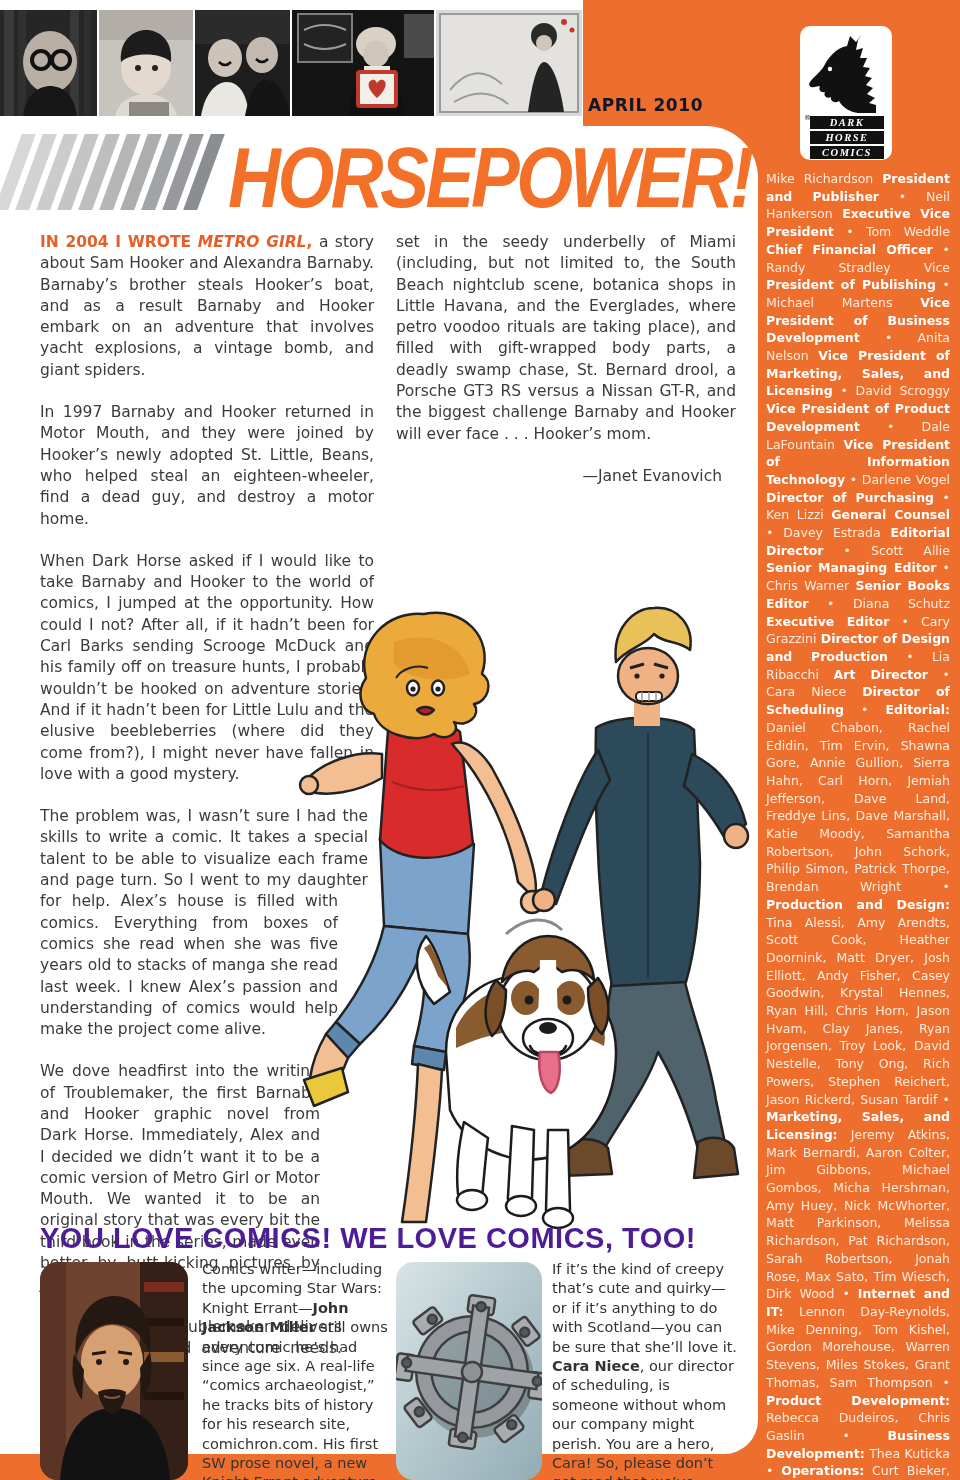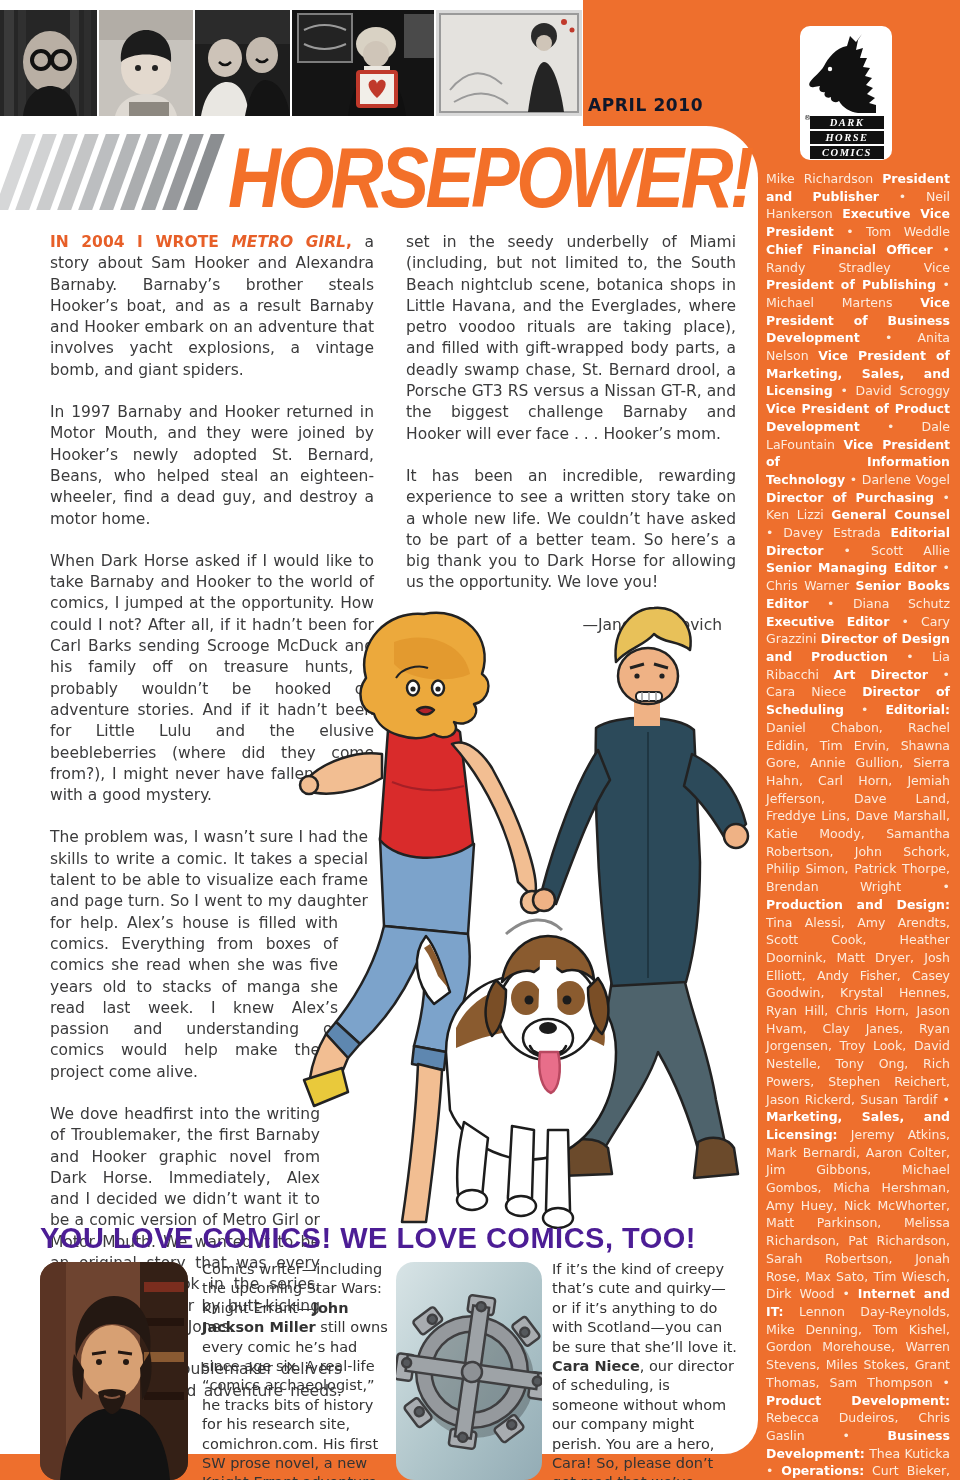--- a/index.html
+++ b/index.html
@@ -11,21 +11,21 @@
   .photo{height:106px;overflow:hidden;background:#222;}
   .photo svg{display:block;}
   .april{position:absolute;left:588px;top:95px;color:#0f172a;font-weight:bold;font-size:17px;letter-spacing:.6px;}
   .title-row{position:absolute;left:8px;top:134px;height:88px;display:flex;}
   .slash{display:inline-block;width:14px;height:76px;margin-right:7px;transform:skewX(-20deg);}
   .title{margin:0 0 0 10px;font-family:"Liberation Sans",sans-serif;font-style:italic;font-weight:bold;
          font-size:86px;line-height:1;color:#F37029;letter-spacing:-4px;transform:scaleX(.85);transform-origin:left center;white-space:nowrap;}
   .col{position:absolute;color:#3B3B3C;font-size:15.5px;line-height:21.3px;text-align:justify;}
   .col1{left:40px;top:232px;width:334px;}
   .col2{left:396px;top:232px;width:340px;}
-  .col p{margin:0 0 21px 10px;}
+  .col p{margin:0 0 21px 0;}
   .i{} .b{font-weight:bold;}
   .lead{color:#E75F28;font-weight:bold;} .leadi{color:#E75F28;font-weight:bold;font-style:italic;}
   .sig{text-align:right;padding-right:14px;margin-top:28px;}
   .shim{float:right;clear:right;}
   .s1{width:6px;height:92px;} .s2{width:36px;height:140px;} .s3{width:54px;height:260px;} .s4{width:32px;height:260px;}
   .art{position:absolute;left:296px;top:582px;width:462px;height:660px;pointer-events:none;}
   .bottom-head{position:absolute;left:40px;top:1222px;font-family:"Liberation Sans",sans-serif;font-weight:bold;
                font-size:29px;color:#4c1d95;letter-spacing:.5px;white-space:nowrap;}
   .feat-img{position:absolute;width:148px;height:218px;border-radius:18px;overflow:hidden;}
   .f1-photo{left:40px;top:1262px;}
@@ -116,33 +116,32 @@
 
   <div class="title-row">
     <span>
       <span class="slash" style="background:#d6d7d8"></span><span class="slash" style="background:#d1d2d3"></span><span class="slash" style="background:#cbcccd"></span><span class="slash" style="background:#c4c5c6"></span><span class="slash" style="background:#bcbec0"></span><span class="slash" style="background:#b4b6b8"></span><span class="slash" style="background:#abadaf"></span><span class="slash" style="background:#a1a4a6"></span><span class="slash" style="background:#97999c"></span><span class="slash" style="background:#8b8e91"></span>
     </span>
     <h1 class="title">HORSEPOWER!</h1>
   </div>
 
   <div class="col col1">
     <p><span class="lead">IN 2004 I WROTE </span><span class="leadi">METRO GIRL</span><span class="lead">, </span><span>a story about Sam Hooker and Alexandra Barnaby. Barnaby’s brother steals Hooker’s boat, and as a result Barnaby and Hooker embark on an adventure that involves yacht explosions, a vintage bomb, and giant spiders.</span></p>
-    <p><span>In 1997 Barnaby and Hooker returned in </span><span class="i">Motor Mouth</span><span>, and they were joined by Hooker’s newly adopted St. Bernard, Beans, who helped steal an eighteen-wheeler, find a dead guy, and destroy a motor home.</span></p>
+    <p><span>In 1997 Barnaby and Hooker returned in </span><span class="i">Motor Mouth</span><span>, and they were joined by Hooker’s newly adopted St. Little, Beans, who helped steal an eighteen-wheeler, find a dead guy, and destroy a motor home.</span></p>
     <p><span>When Dark Horse asked if I would like to take Barnaby and Hooker to the world of comics, I jumped at the opportunity. How could I not? After all, if it hadn’t been for Carl Barks sending Scrooge McDuck and his family off on treasure hunts, I probably wouldn’t be hooked on adventure stories. And if it hadn’t been for Little Lulu and the elusive beebleberries (where </span><span class="i">did</span><span> they come from?), I might never have fallen in love with a good mystery.</span></p>
     <div class="shim s1"></div>
     <div class="shim s2"></div>
     <div class="shim s3"></div>
     <div class="shim s4"></div>
     <p><span>The problem was, I wasn’t sure I had the skills to write a comic. It takes a special talent to be able to visualize each frame and page turn. So I went to my daughter for help. Alex’s house is filled with comics. Everything from boxes of comics she read when she was five years old to stacks of manga she read last week. I knew Alex’s passion and understanding of comics would help make the project come alive.</span></p>
     <p><span>We dove headfirst into the writing of </span><span class="i">Troublemaker</span><span>, the first Barnaby and Hooker graphic novel from Dark Horse. Immediately, Alex and I decided we didn’t want it to be a comic version of </span><span class="i">Metro Girl</span><span> or </span><span class="i">Motor Mouth</span><span>. We wanted it to be an original story that was every bit the third book in the series, made even better by butt-kicking pictures by Joëlle Jones.</span></p>
     <p><span>We hope that </span><span class="i">Troublemaker</span><span> delivers everything a good adventure needs. It’s</span></p>
   </div>
   <div class="col col2">
     <p><span>set in the seedy underbelly of Miami (including, but not limited to, the South Beach nightclub scene, botanica shops in Little Havana, and the Everglades, where petro voodoo rituals are taking place), and filled with gift-wrapped body parts, a deadly swamp chase, St. Bernard drool, a Porsche GT3 RS versus a Nissan GT-R, and the biggest challenge Barnaby and Hooker will ever face . . . Hooker’s mom.</span></p>
-    <p><span>It has been an incredible, rewarding experience to see a written story take on a whole new life. We couldn’t have asked to be part of a better team. So here’s a big thank you to Dark Horse for allowing us the opportunity. We love you!</span></p>
     <p class="sig">—Janet Evanovich</p>
   </div>
 
   <div class="art">
     <svg width="462" height="660" viewBox="0 0 462 660">
       <g stroke="#222" stroke-width="2.5" stroke-linejoin="round">
 
         <path d="M86,172 C60,168 28,180 12,196 L8,208 C30,216 62,210 86,196 Z" fill="#F2BE92"></path>
         <circle cx="13" cy="203" r="9" fill="#F2BE92"></circle>
         <path d="M84,256 L178,262 L172,352 L88,344 Z" fill="#7CA3CB"></path>

